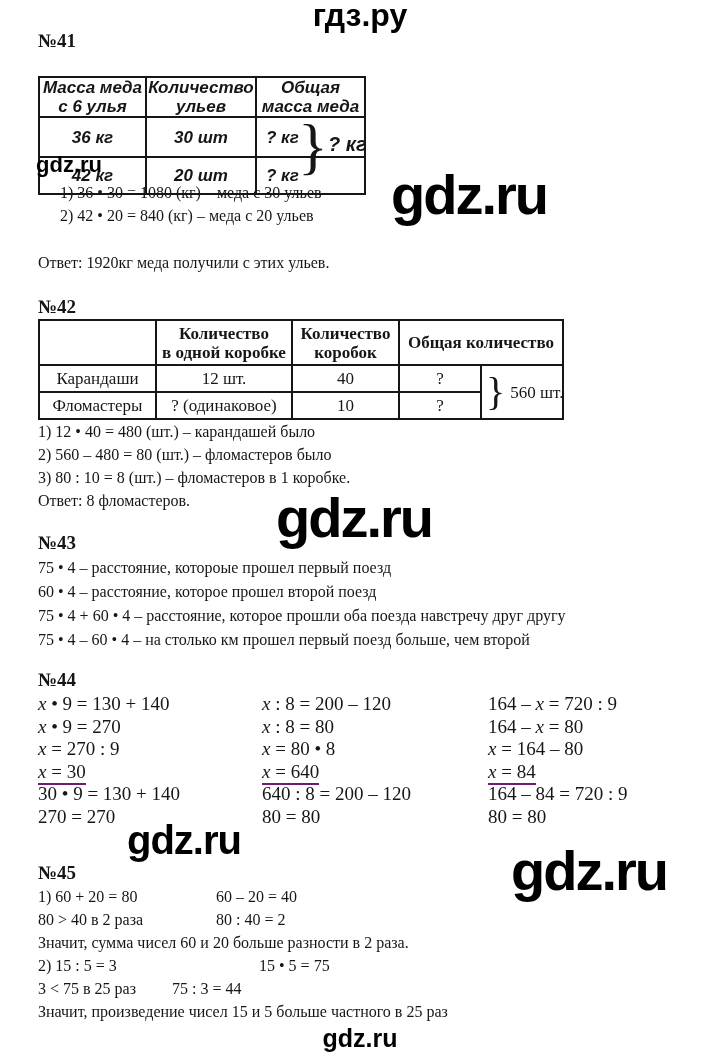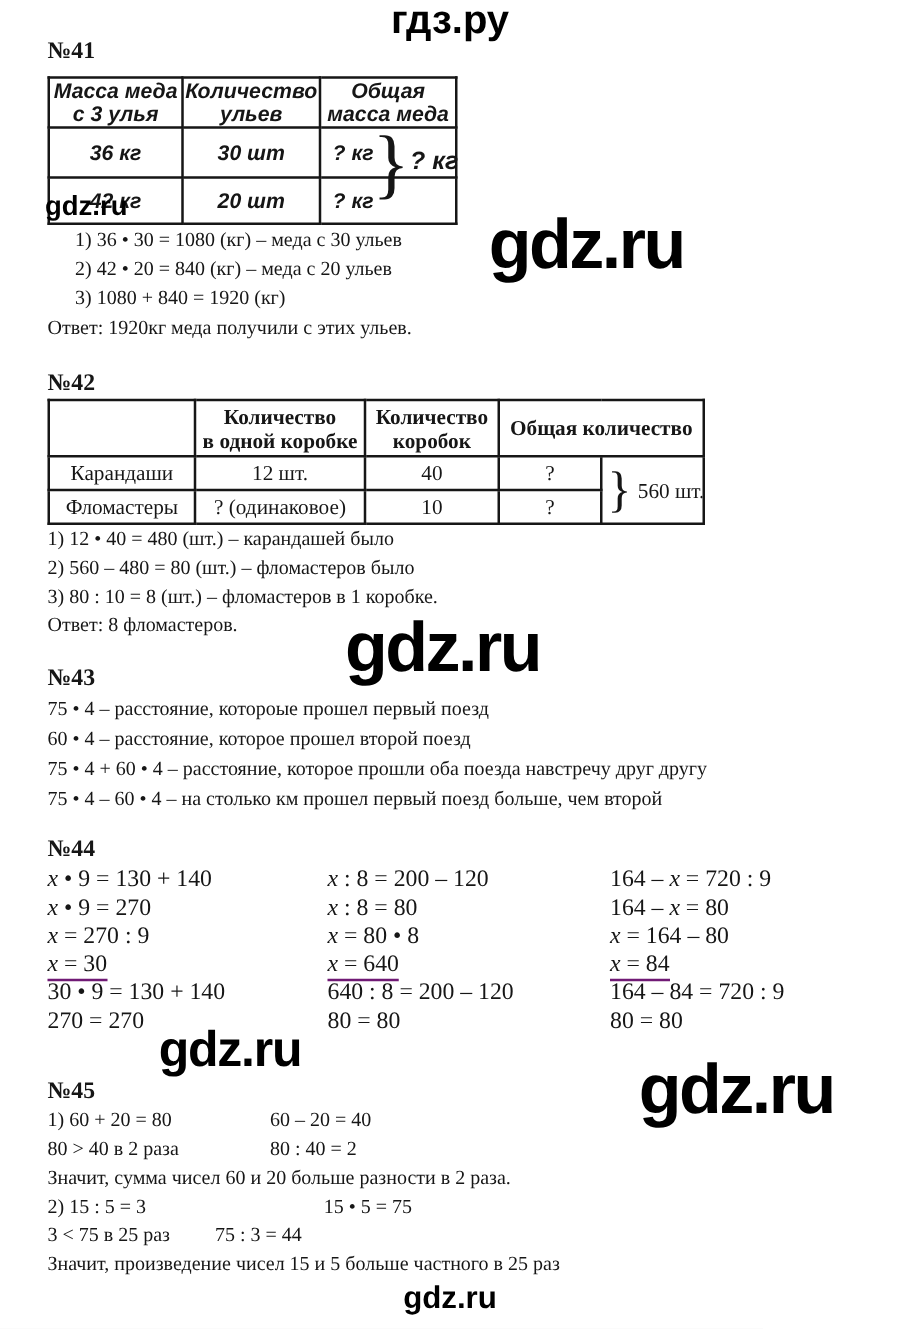--- a/index.html
+++ b/index.html
@@ -32,21 +32,21 @@
     font-family:"Liberation Sans", sans-serif;
     font-weight:800;font-size:25px;color:#000;
   }
   
   .plabel{font-weight:bold;font-size:19px;}
   .line{font-size:16px;line-height:23px;}
   
   table{border-collapse:collapse;table-layout:fixed;}
   td,th{border:2px solid #161616;padding:0;text-align:center;vertical-align:middle;overflow:hidden;}
   
-  .t41wrap{left:38px;top:61px;width:330px;height:90px;}
+  .t41wrap{left:38px;top:76px;width:330px;height:90px;}
   .t41{width:326px;height:116px;
     font-family:"Liberation Sans", sans-serif;
     font-style:italic;font-weight:700;font-size:17px;line-height:19px;}
   .t41 .c3{text-align:left;padding-left:9px;}
   .t41-brace{position:absolute;left:260px;top:36px;
     font-family:"Liberation Serif", serif;font-style:normal;
     font-weight:400;font-size:62px;line-height:68px;}
   .t41-total{position:absolute;left:290px;top:57px;
     font-family:"Liberation Sans", sans-serif;
     font-style:italic;font-weight:700;font-size:20px;}
@@ -74,21 +74,21 @@
     <table class="t41">
       <colgroup>
           <col style="width:107px">
           <col style="width:110px">
           <col style="width:109px">
         </colgroup>
       <tbody>
           <tr style="height:37px">
         <th>
           <span>Масса меда</span><br>
-          <span>с 3 улья</span>
+          <span>с 6 улья</span>
         </th>
         <th>
           <span>Количество</span><br>
           <span>ульев</span>
         </th>
         <th>
           <span>Общая</span><br>
           <span>масса меда</span>
         </th>
       </tr>
@@ -105,21 +105,20 @@
     </tbody>
       </table>
     <div class="t41-brace">}</div>
     <div class="t41-total">? кг</div>
   </div>
 
   <div class="abs wm wm-tiny" style="left:36px;top:154px;">gdz.ru</div>
 
   <div class="abs line" style="left:60px;top:181px;">1) 36 • 30 = 1080 (кг) – меда с 30 ульев</div>
   <div class="abs line" style="left:60px;top:204px;">2) 42 • 20 = 840 (кг) – меда с 20 ульев</div>
-  <div class="abs line" style="left:60px;top:227px;">3) 1080 + 840 = 1920 (кг)</div>
   <div class="abs line" style="left:38px;top:251px;">Ответ: 1920кг меда получили с этих ульев.</div>
 
   <div class="abs wm wm-big" style="left:391px;top:167px;">gdz.ru</div>
 
   <div class="abs plabel" style="left:38px;top:296px;">№42</div>
 
   <div class="abs t42wrap">
     <table class="t42">
       <colgroup>
           <col style="width:117px">

